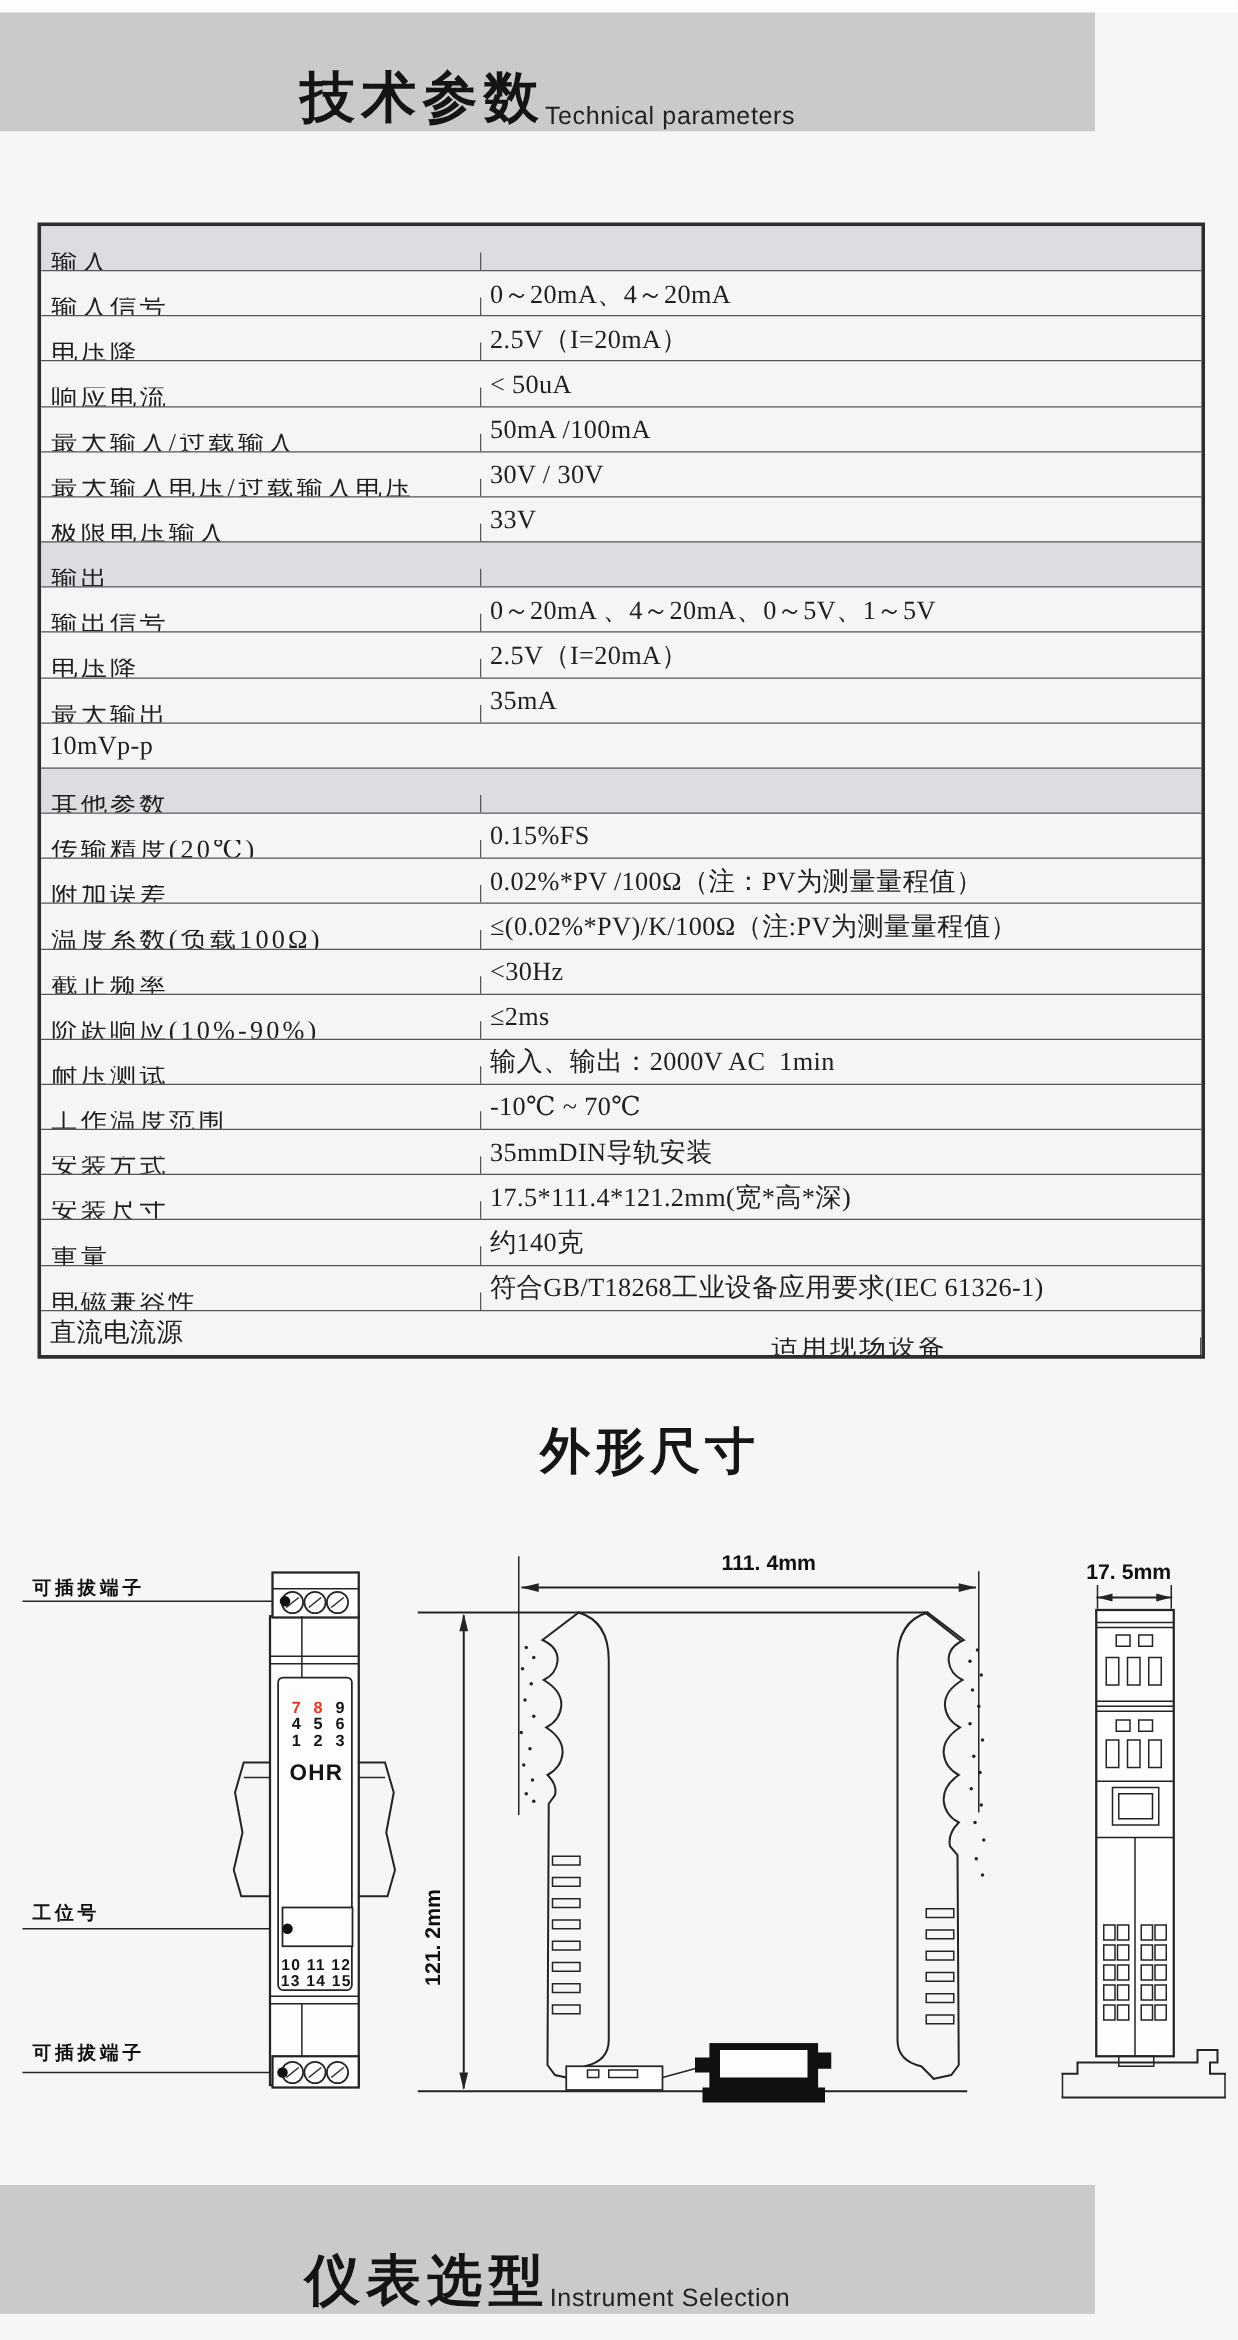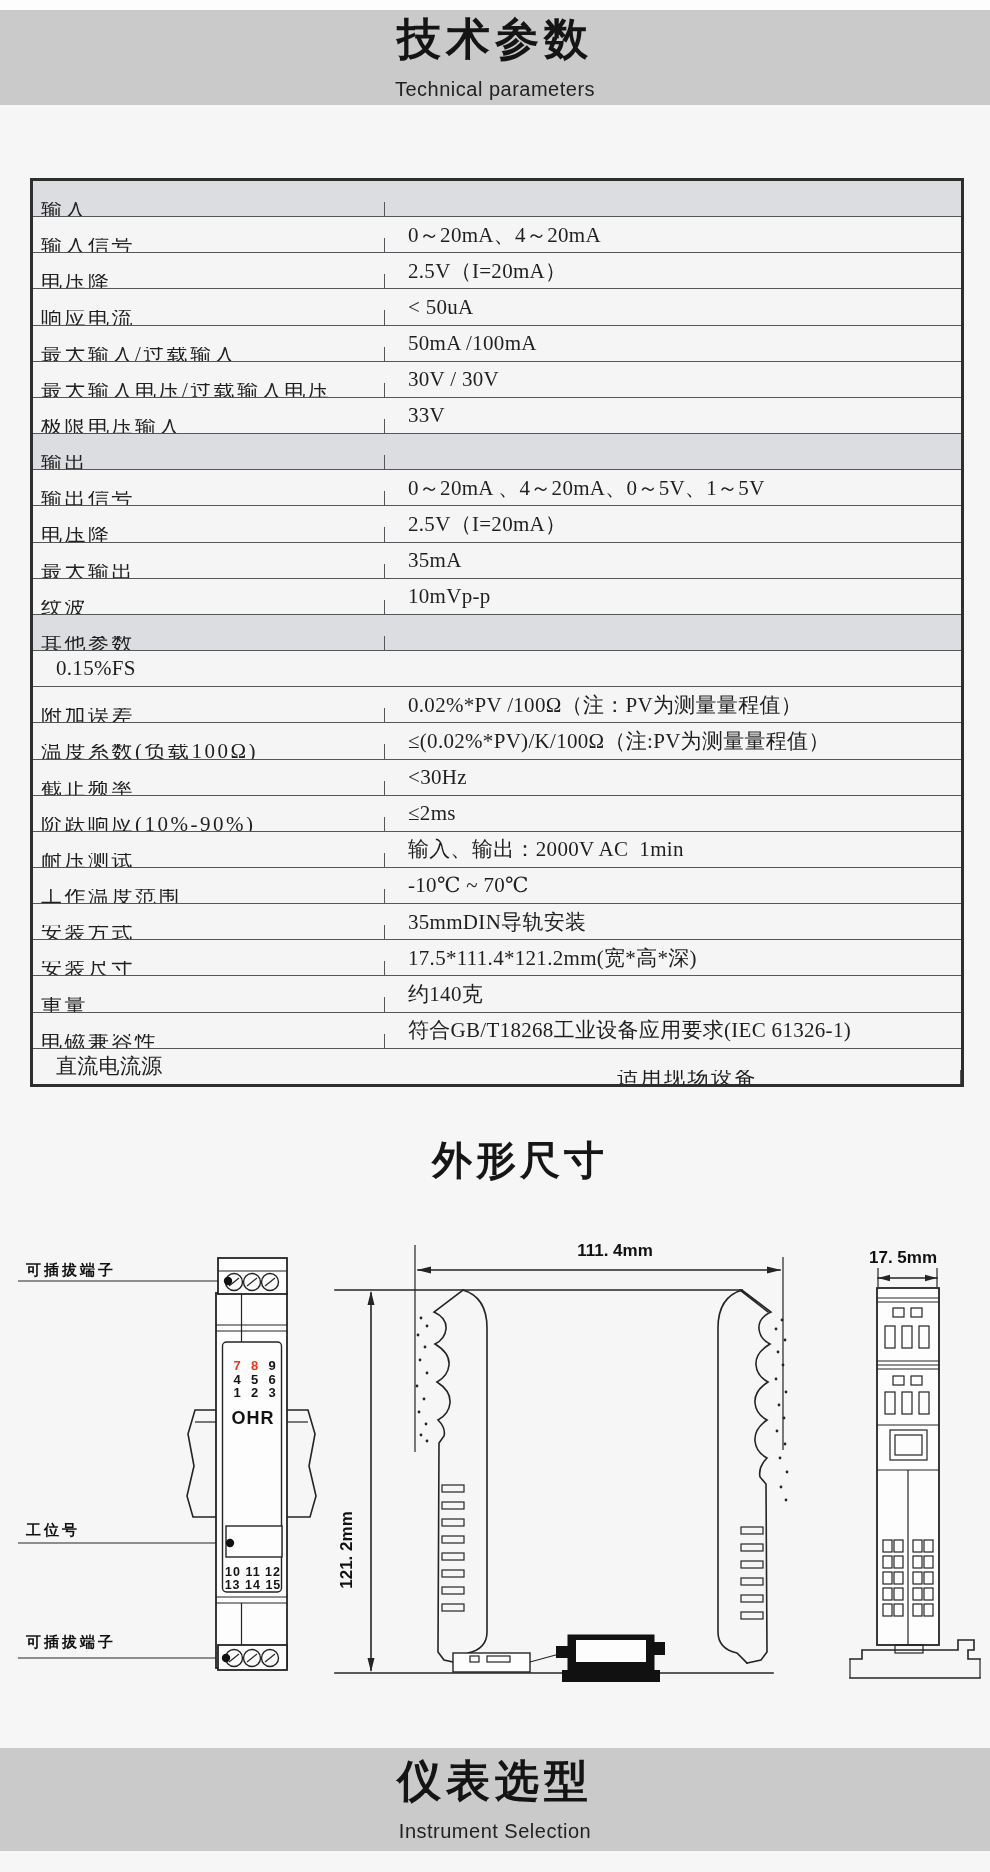--- a/index.html
+++ b/index.html
@@ -4,41 +4,41 @@
 <style>
   :root{
     --page-bg:#f6f6f6; --strip:#fdfdfd; --banner-bg:#cacaca; --ink:#1c1c1c;
     --row-bg:#f5f5f6; --section-bg:#dcdde1; --line:#55565a; --heavy:#2e2e2e;
     --red:#e23a1e; --draw:#242424; --paper:#fdfdfd;
   }
   html,body{margin:0;padding:0;}
   body{width:990px;height:1872px;position:relative;overflow:hidden;
        background:var(--page-bg);font-family:"Liberation Sans",sans-serif;color:var(--ink);}
   .top-strip{position:absolute;left:0;top:0;width:990px;height:10px;background:var(--strip);}
-  .banner{position:absolute;left:0;width:990px;background:var(--banner-bg);
-          display:flex;flex-direction:column;align-items:center;justify-content:center;}
+  .banner{position:absolute;left:0;width:876px;background:var(--banner-bg);
+          display:flex;align-items:flex-end;justify-content:center;}
   .banner .cn{font-size:44px;font-weight:bold;letter-spacing:5px;color:#141414;line-height:1.15;}
   .banner .en{font-size:20px;color:#222;letter-spacing:0.5px;margin-top:13px;
               font-family:"Liberation Sans",sans-serif;}
   #banner-top{top:10px;height:95px;}
   #banner-bottom{top:1748px;height:103px;}
   .section-title{position:absolute;left:0;top:1133px;width:990px;text-align:center;
                  font-size:40px;font-weight:bold;letter-spacing:4px;color:#161616;padding-left:25px;}
   
   .spec-table{position:absolute;left:30px;top:178px;width:928px;
               border:3px solid var(--heavy);background:var(--row-bg);}
   .trow{display:flex;height:35.16px;background:var(--row-bg);}
   .trow + .trow{border-top:1.5px solid var(--line);}
   .trow.section{background:var(--section-bg);}
   .tcell{display:flex;align-items:center;
          font-family:"Liberation Serif","DejaVu Serif",serif;
          font-size:21px;color:#1f1f1f;overflow:hidden;}
   .tcell.label{width:352px;flex:0 0 352px;border-right:1.5px solid var(--line);
                padding-left:8px;letter-spacing:2.5px;box-sizing:border-box;margin-top:21px;}
-  .tcell.value{flex:1;padding-left:7px;white-space:pre;letter-spacing:0.3px;margin-left:16px;}
+  .tcell.value{flex:1;padding-left:7px;white-space:pre;letter-spacing:0.3px;}
   
   svg{position:absolute;overflow:visible;}
   .ln{stroke:var(--draw);stroke-width:1.6;fill:none;stroke-linecap:square;}
   .ln-thin{stroke:var(--draw);stroke-width:1.2;fill:none;}
   .shape{stroke:var(--draw);stroke-width:1.8;fill:var(--paper);}
   .shape-thin{stroke:var(--draw);stroke-width:1.4;fill:var(--paper);}
   .dot{fill:#111;}
   .arrow{fill:var(--draw);stroke:none;}
   .lbl{font:bold 15px "Liberation Sans",sans-serif;fill:#111;letter-spacing:3px;}
   .dim{font:bold 17px "Liberation Sans",sans-serif;fill:#111;}
@@ -96,28 +96,28 @@
     </div>
     <div class="trow">
       <div class="tcell label">电压降</div>
       <div class="tcell value">2.5V（I=20mA）</div>
     </div>
     <div class="trow">
       <div class="tcell label">最大输出</div>
       <div class="tcell value">35mA</div>
     </div>
     <div class="trow">
-      <div class="tcell label">纹波</div>
       <div class="tcell value">10mVp-p</div>
     </div>
     <div class="trow section">
       <div class="tcell label">其他参数</div>
       <div class="tcell value"></div>
     </div>
     <div class="trow">
+      <div class="tcell label">传输精度(20℃)</div>
       <div class="tcell value">0.15%FS</div>
     </div>
     <div class="trow">
       <div class="tcell label">附加误差</div>
       <div class="tcell value">0.02%*PV /100Ω（注：PV为测量量程值）</div>
     </div>
     <div class="trow">
       <div class="tcell label">温度系数(负载100Ω)</div>
       <div class="tcell value">≤(0.02%*PV)/K/100Ω（注:PV为测量量程值）</div>
     </div>

